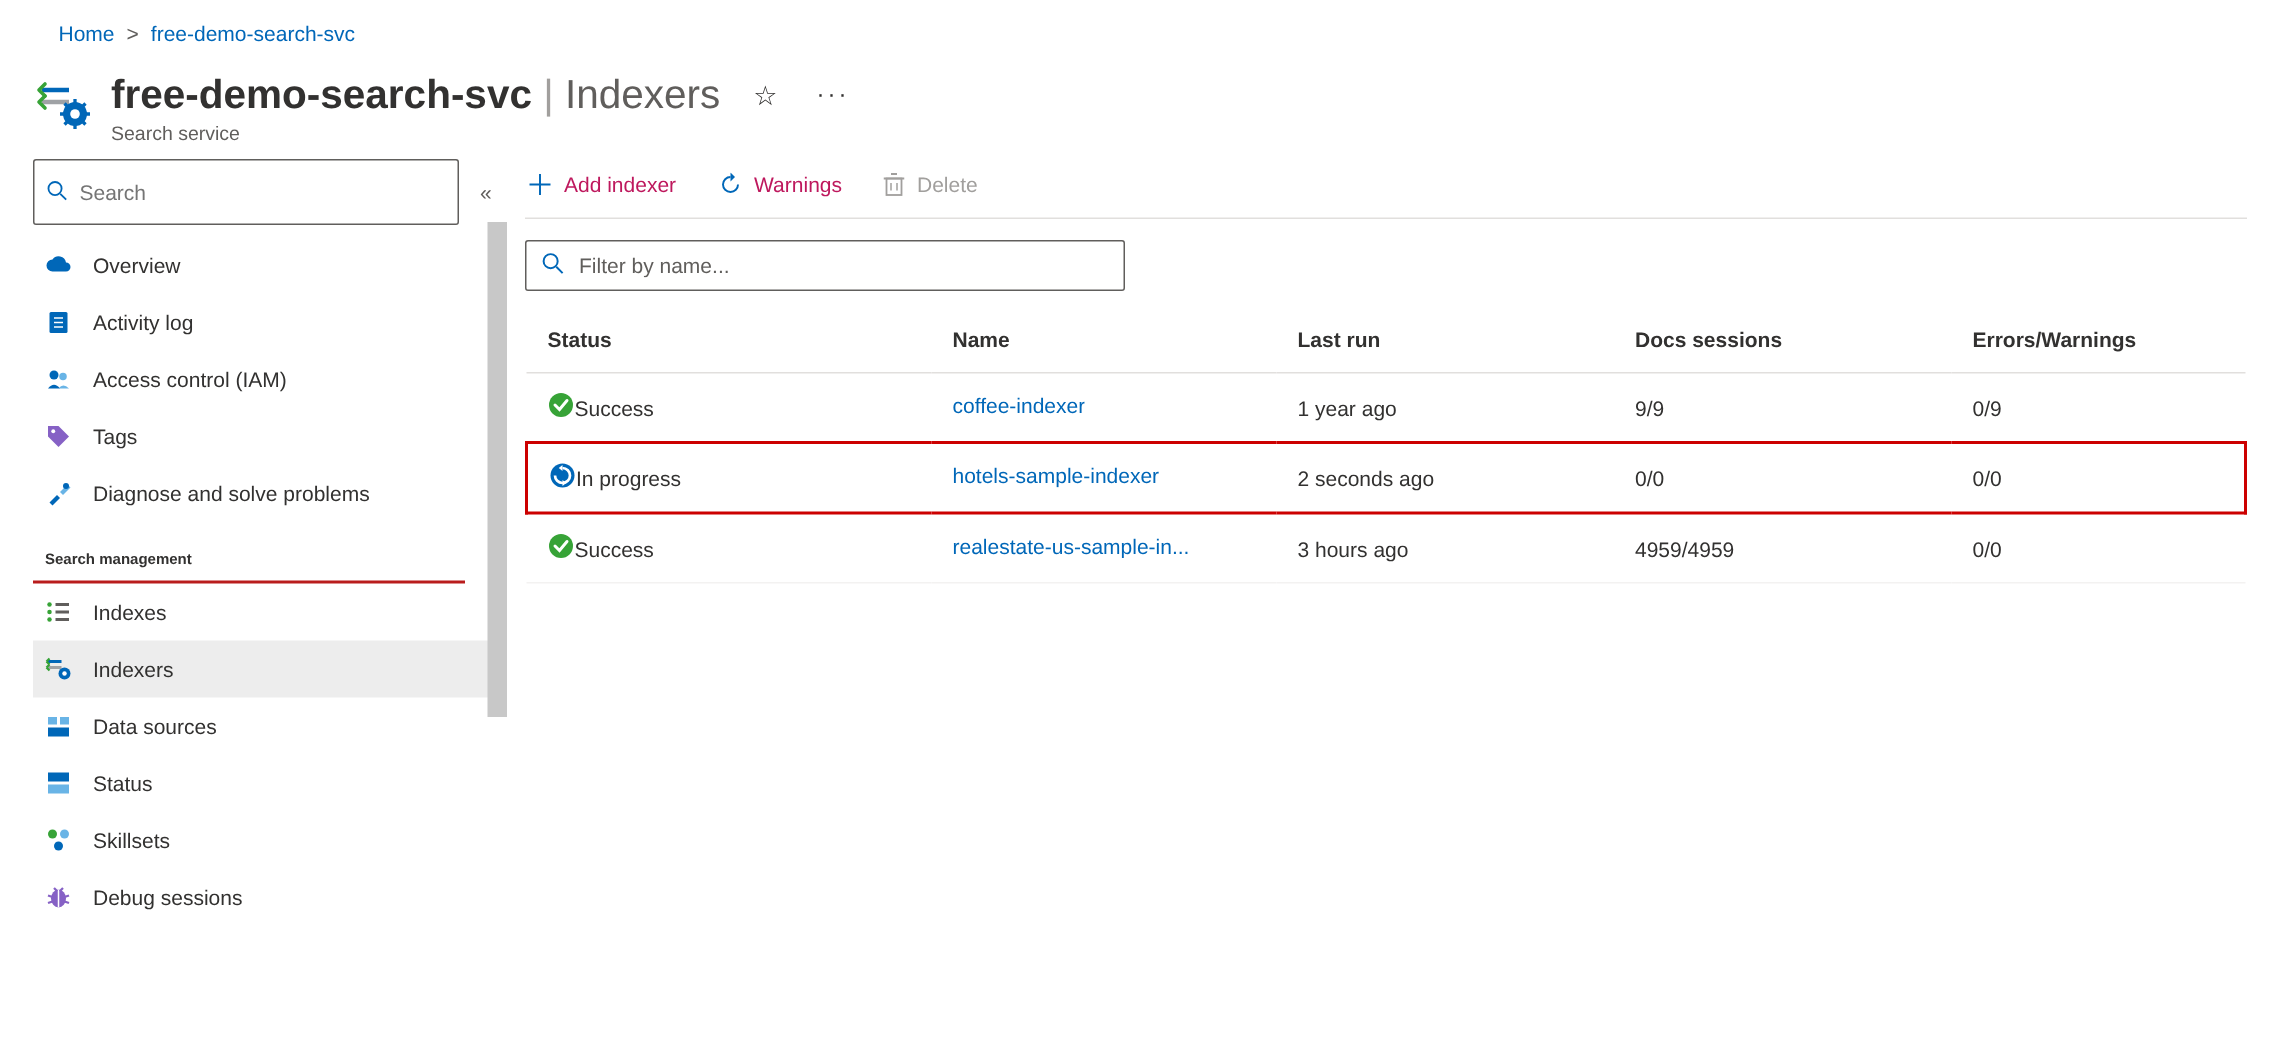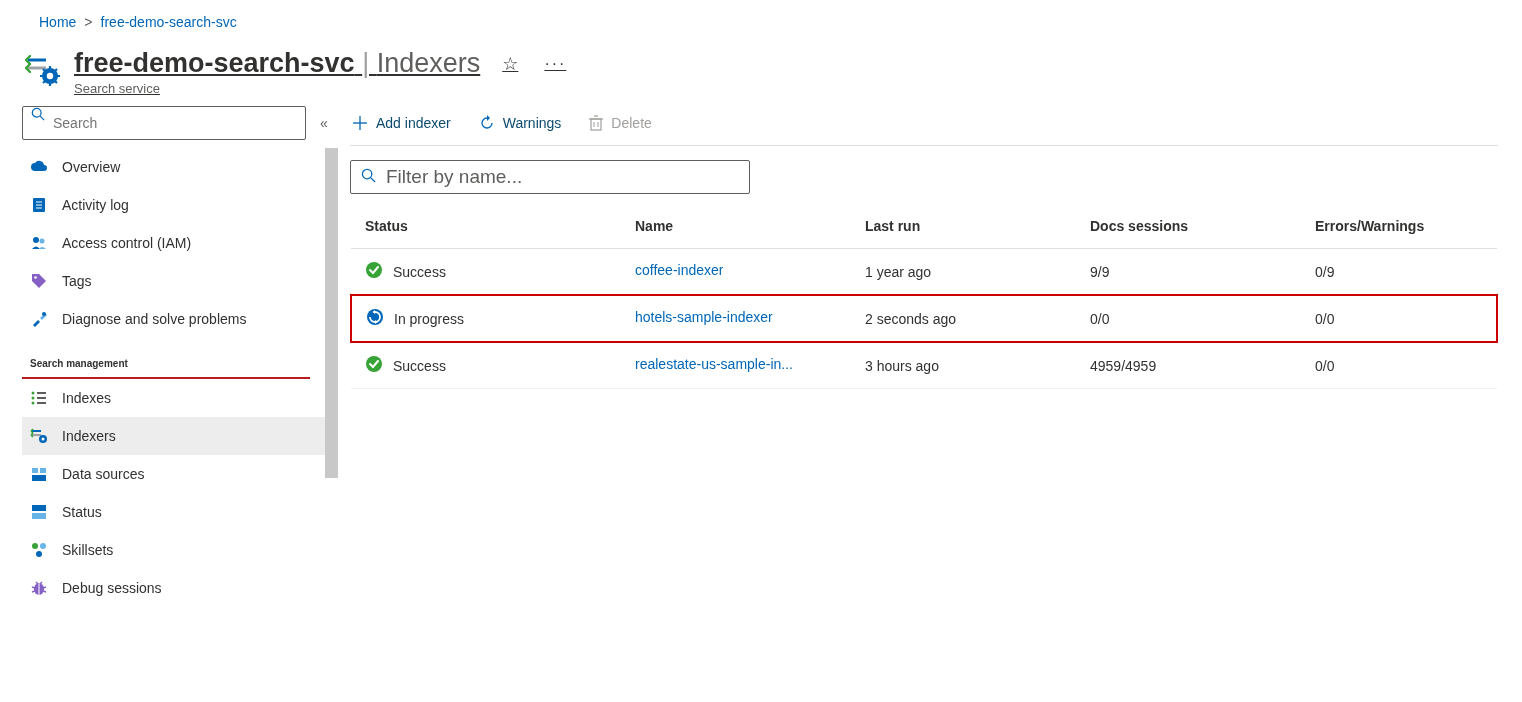--- a/index.html
+++ b/index.html
@@ -24,21 +24,20 @@
     }
     .breadcrumb .sep { color: #605e5c; }
     .breadcrumb a { color: #0067b8; }
     
     
     .header {
       display: flex;
       align-items: flex-start;
       padding: 14px 24px 10px;
       gap: 14px;
-      text-decoration: underline;
     }
     .header-icon { width: 36px; height: 36px; flex-shrink: 0; margin-top: 4px; }
     .header-titles { display: flex; flex-direction: column; }
     .header-title-line { display: flex; align-items: center; gap: 18px; }
     .header-title { font-size: 27px; font-weight: 600; color: #323130; }
     .header-title .res { font-weight: 600; }
     .header-title .sep { color: #a19f9d; font-weight: 400; }
     .header-title .section { font-weight: 400; color: #605e5c; }
     .header-subtitle { font-size: 13px; color: #605e5c; margin-top: 2px; }
     .star-btn, .more-btn { border: none; background: none; cursor: pointer; color: #323130; font-size: 18px; padding: 4px; }
@@ -47,64 +46,64 @@
     
     .columns { display: flex; height: calc(100% - 110px); }
     .sidebar { width: 338px; padding: 0 0 0 22px; position: relative; flex-shrink: 0; }
     .scroll-track { position: absolute; right: 0; top: 42px; width: 13px; height: 330px; background: transparent; }
     .scroll-thumb { width: 13px; height: 330px; background: #c8c8c8; }
     .main { flex: 1; padding: 0 24px 0 12px; }
     
     
     .side-search-row { display: flex; align-items: center; gap: 14px; margin-bottom: 8px; }
     .side-search {
-      display: flex; gap: 8px;
+      display: flex; align-items: center; gap: 8px;
       border: 1px solid #605e5c; border-radius: 2px;
-      height: 34px; padding: 0 8px; width: 284px;
+      height: 44px; padding: 0 8px; width: 284px;
     }
     .side-search input { border: none; outline: none; font-size: 14px; width: 100%; }
     .collapse-btn { border: none; background: none; cursor: pointer; font-size: 14px; color: #605e5c; }
     
     .side-scroll { height: calc(100% - 40px); overflow: hidden; }
     .side-item {
       display: flex; align-items: center; gap: 14px;
       height: 38px; padding: 0 8px; cursor: pointer;
       font-size: 14px; color: #323130;
     }
     .side-item.selected { background: #ededed; font-weight: 400; }
     .side-item .icon { width: 18px; height: 18px; display: flex; align-items: center; justify-content: center; flex-shrink: 0; }
     .side-group-header {
       font-size: 10px; font-weight: 700; color: #323130;
       padding: 20px 8px 8px; border-bottom: 2px solid #b91c1c;
       margin-right: 28px;
     }
     
     
     .toolbar { display: flex; align-items: center; gap: 24px; height: 40px; border-bottom: 1px solid #e1dfdd; padding-bottom: 6px; }
-    .tool-btn { display: flex; align-items: center; gap: 8px; border: none; background: none; cursor: pointer; font-size: 14px; color: #0c4a6e; padding: 4px 2px; }
+    .tool-btn { display: flex; align-items: center; gap: 8px; border: none; background: none; cursor: pointer; font-size: 14px; color: #be185d; padding: 4px 2px; }
     .tool-btn .ticon { color: #0067b8; font-size: 18px; display:flex; align-items:center; }
     .tool-btn.disabled { color: #a19f9d; cursor: default; }
     .tool-btn.disabled .ticon { color: #a19f9d; }
     
     
     .filter-wrap { margin: 14px 0 10px; }
     .filter-input {
       display: flex; align-items: center; gap: 10px;
       border: 1px solid #605e5c; border-radius: 2px;
       height: 34px; padding: 0 10px; width: 400px;
     }
-    .filter-input input { border: none; outline: none; font-size: 19px; width: 100%; color: #0369a1; }
+    .filter-input input { border: none; outline: none; font-size: 14px; width: 100%; color: #0369a1; }
     .filter-input input::placeholder { color: #605e5c; }
     
     
     .tbl { width: 100%; border-collapse: collapse; }
     .tbl th { text-align: left; font-weight: 600; font-size: 14px; padding: 14px 12px 14px 14px; border-bottom: 1px solid #e1dfdd; }
     .tbl td { padding: 12px 12px 12px 14px; border-bottom: 1px solid #f3f2f1; font-size: 14px; vertical-align: middle; }
     .tbl td.name a { color: #0067b8; }
-    .status-cell { display: flex; align-items: center; gap: 10px; }
+    .status-cell { display: flex; align-items: center; gap: 0; }
     .row-highlight td { border-top: 2px solid #c00; border-bottom: 2px solid #c00; }
     .row-highlight td:first-child { border-left: 2px solid #c00; }
     .row-highlight td:last-child { border-right: 2px solid #c00; }
     .name-col { max-width: 220px; overflow: hidden; text-overflow: ellipsis; white-space: nowrap; display: inline-block; }
     
     .col-status { width: 270px; }
     .col-name { width: 230px; }
     .col-last { width: 225px; }
     .col-docs { width: 225px; }
   </style>

